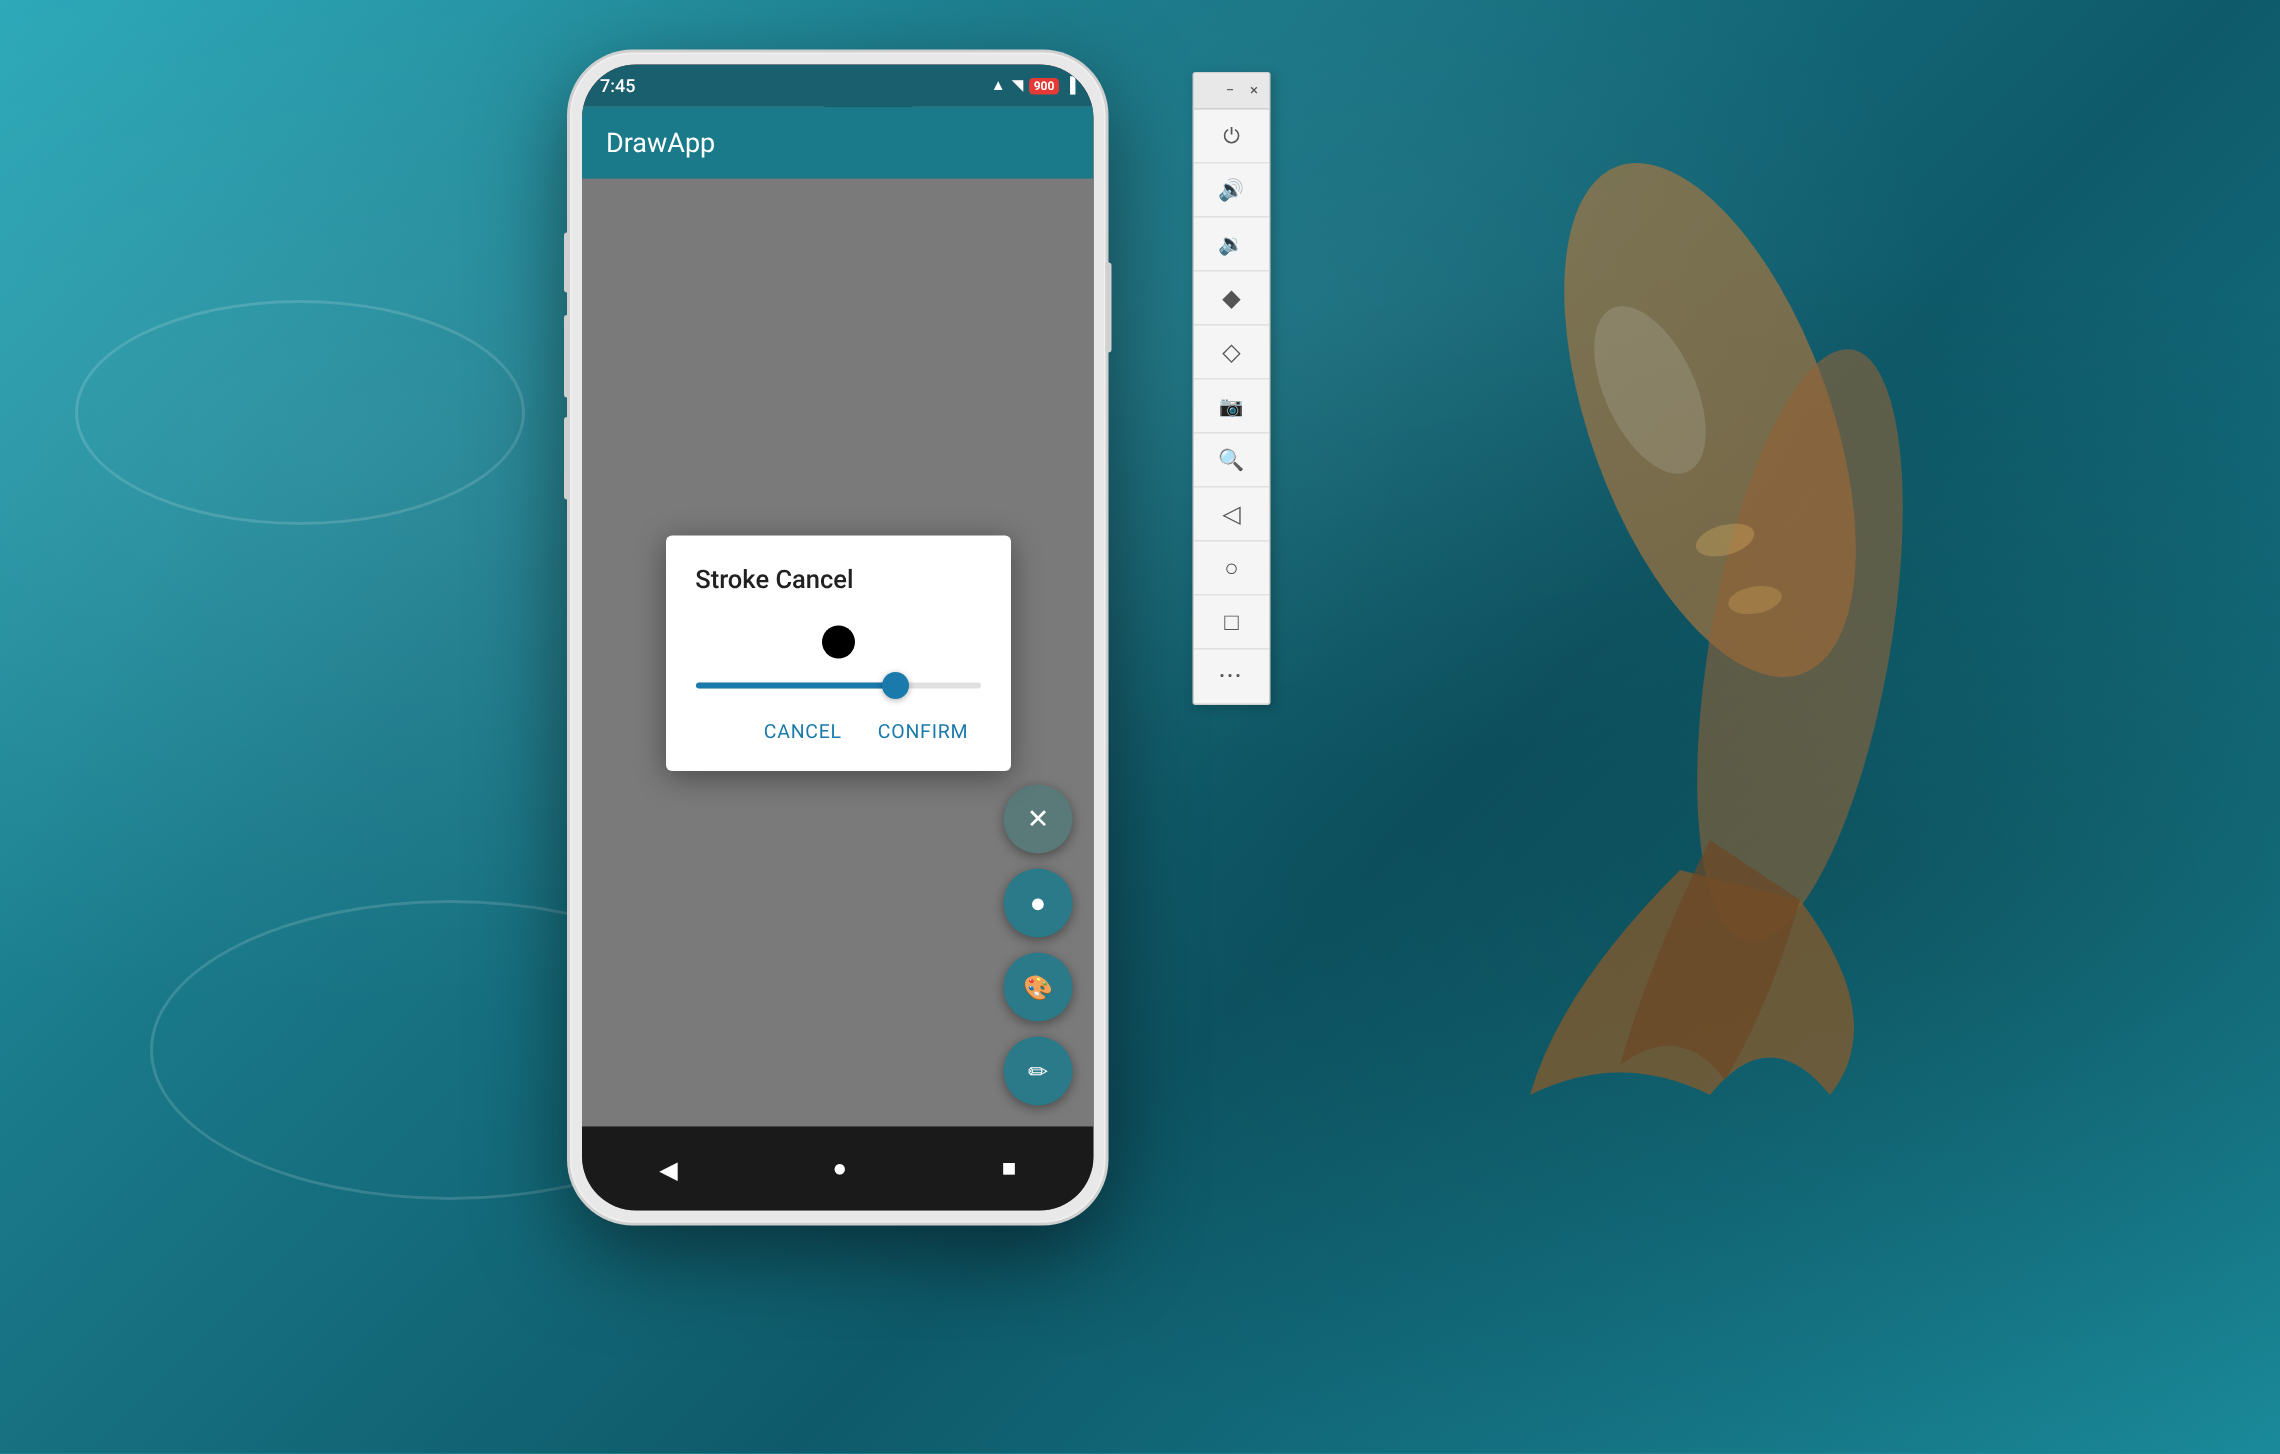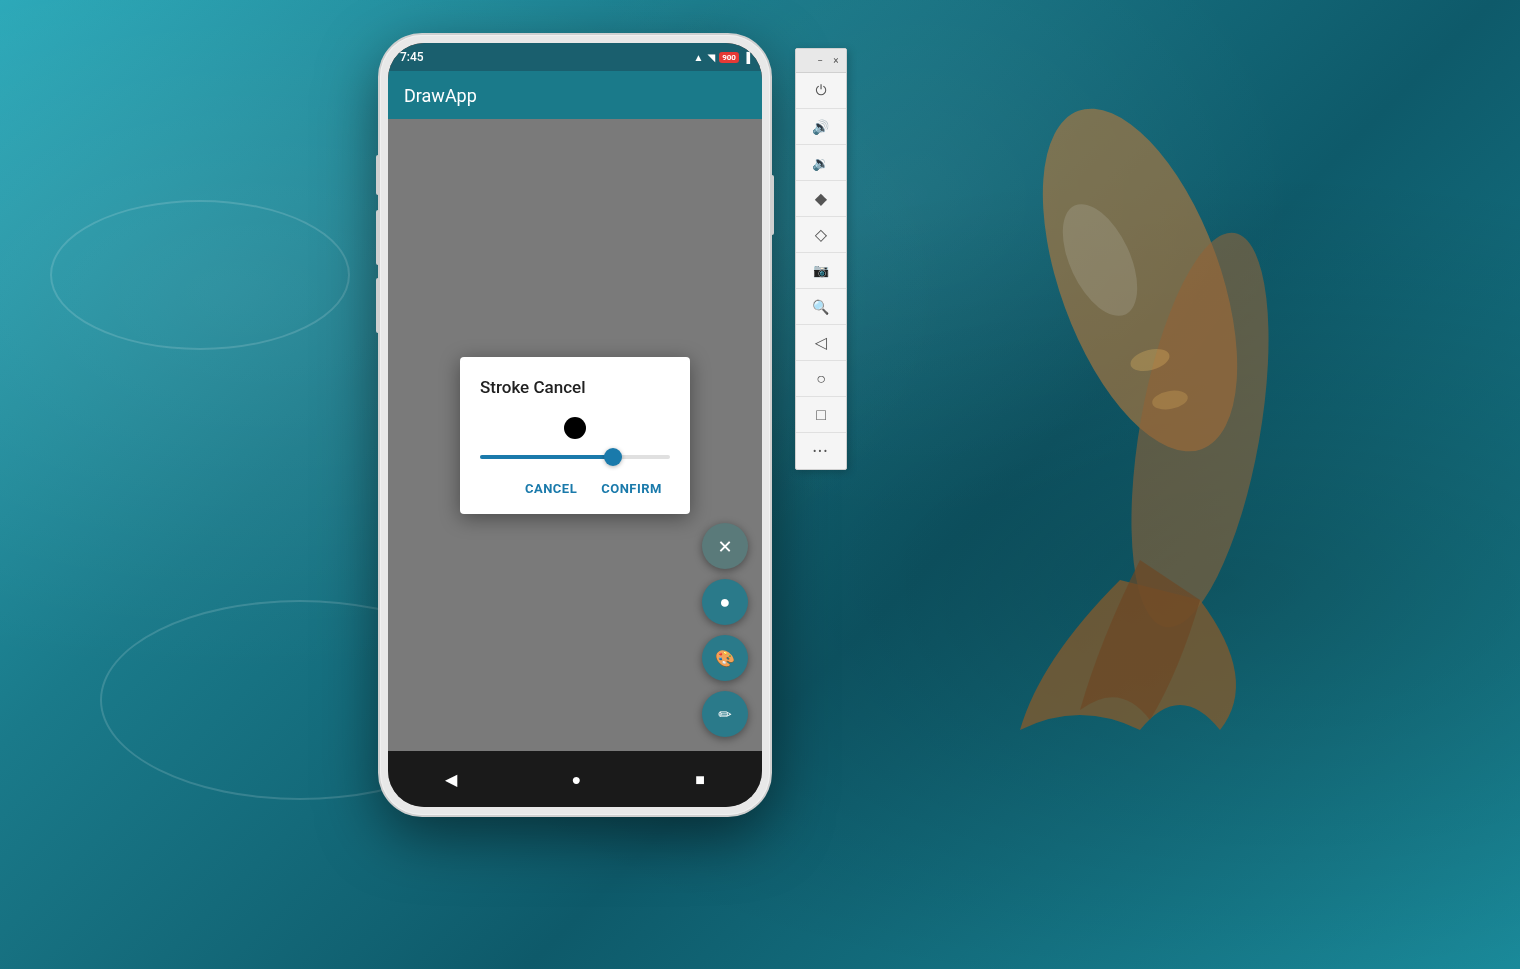--- a/index.html
+++ b/index.html
@@ -41,21 +41,21 @@
       height: 680px;
       z-index: 1;
       opacity: 0.9;
     }
 
     
     .phone {
       position: absolute;
       left: 380px;
       top: 35px;
-      width: 390px;
+      width: 357px;
       height: 780px;
       background: #e8e8e8;
       border-radius: 42px;
       box-shadow: 0 0 0 2px #d0d0d0, 0 20px 60px rgba(0,0,0,0.5), inset 0 0 0 1px #f0f0f0;
       z-index: 10;
     }
 
     .phone-inner {
       position: absolute;
       left: 8px;
@@ -298,21 +298,21 @@
     .dialog-actions {
       display: flex;
       justify-content: flex-end;
       gap: 8px;
       margin-top: 4px;
     }
 
     .dialog-btn {
       color: #1a7aab;
       font-size: 13px;
-      font-weight: 700;
+      font-weight: 400;
       text-transform: uppercase;
       cursor: pointer;
       padding: 6px 8px;
       letter-spacing: 0.5px;
     }
 
     
     .side-toolbar {
       position: absolute;
       left: 795px;

